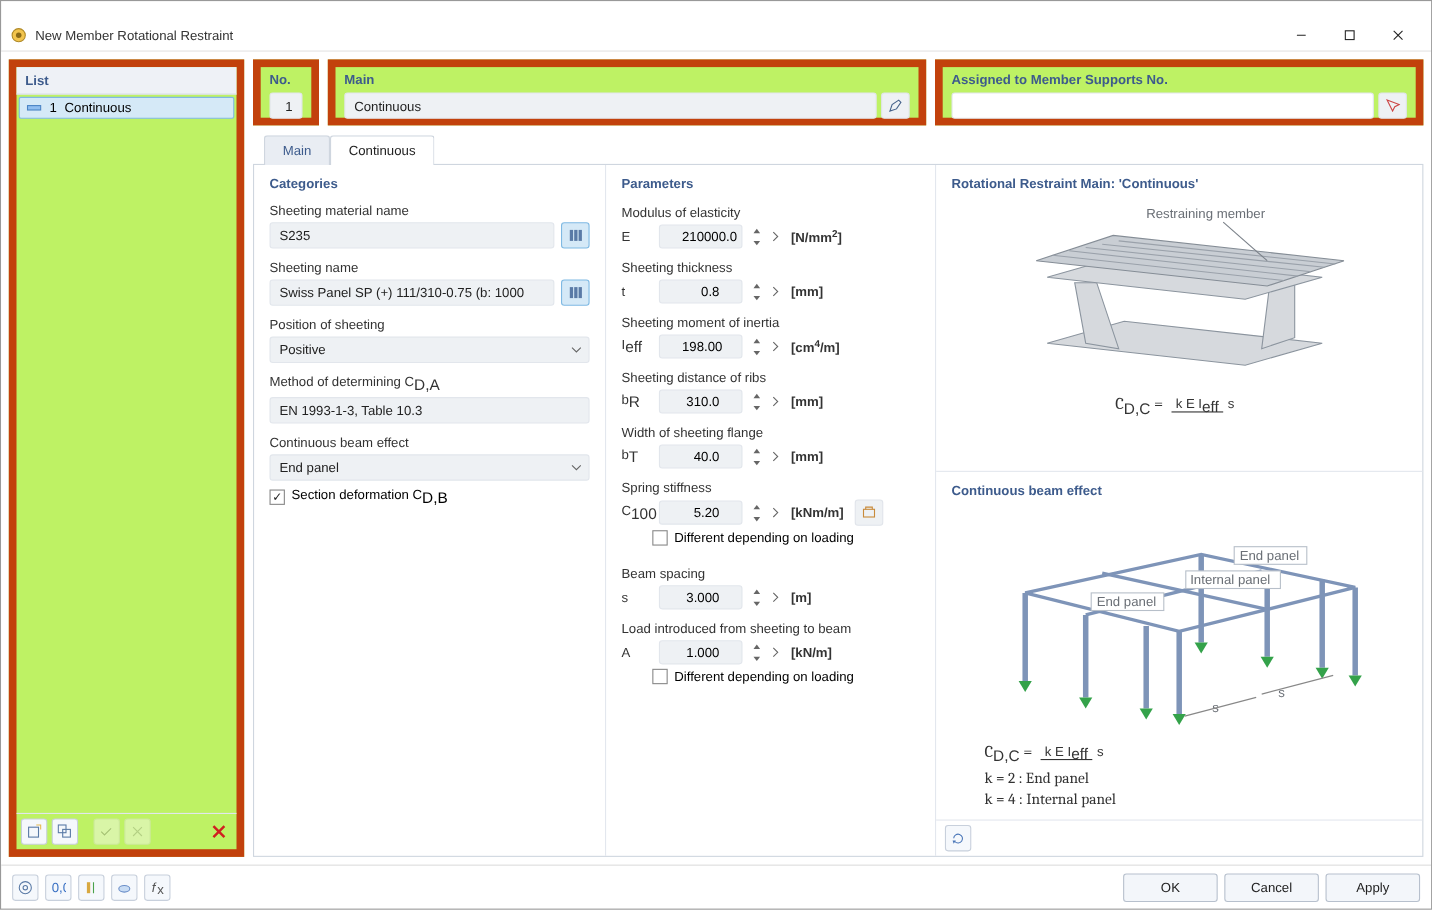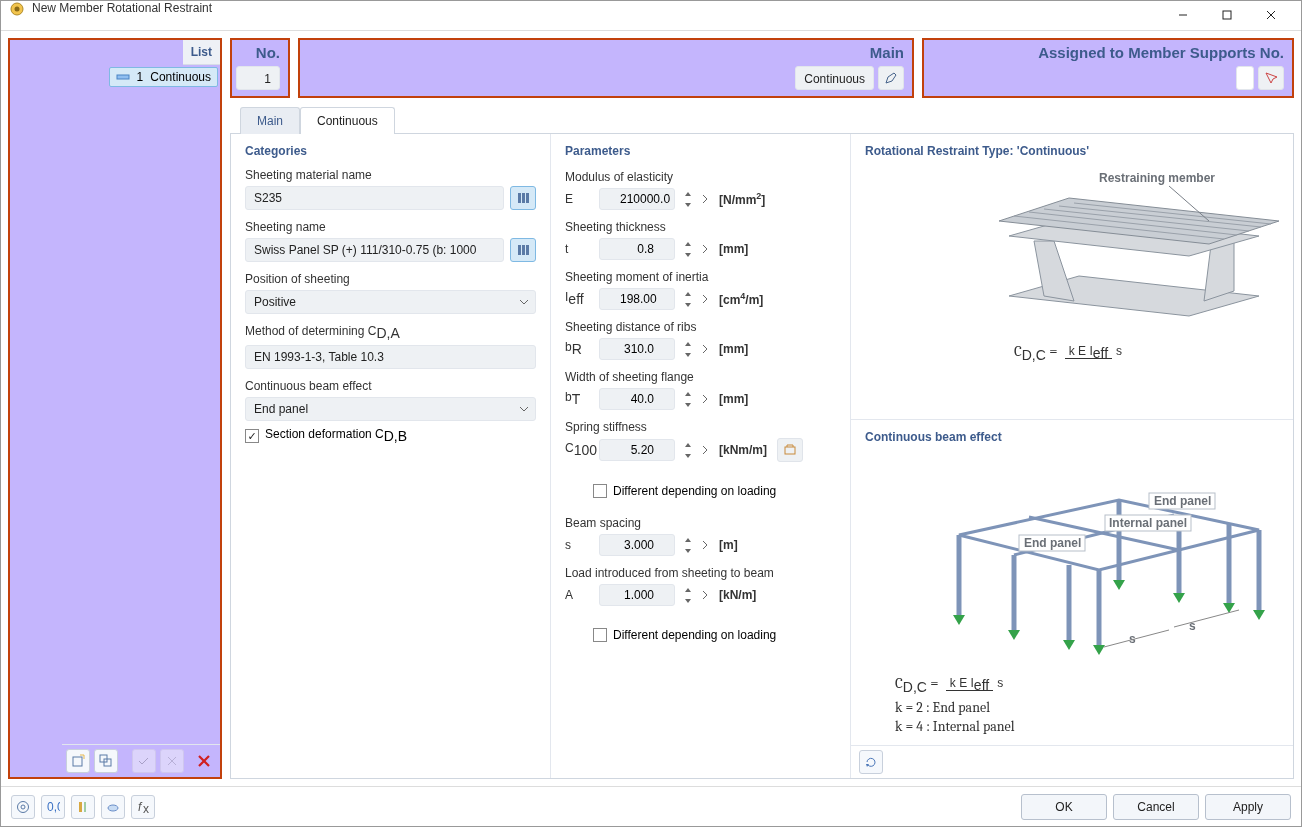--- a/index.html
+++ b/index.html
@@ -1,40 +1,40 @@
 <!DOCTYPE html>
 <html><head>
 <meta charset="utf-8">
 <style>
 * { box-sizing: border-box; margin: 0; padding: 0; font-family: "Segoe UI", Tahoma, sans-serif; font-size: 12px; }
 body { background: #fff; width: 1302px; height: 827px; border: 1px solid #999; overflow: hidden; display: flex; flex-direction: column; }
-.titlebar { height: 30px; display: flex; padding: 0 8px; border-bottom: 1px solid #ddd; }
+.titlebar { height: 30px; display: flex; align-items: center; padding: 0 8px; border-bottom: 1px solid #ddd; margin-top: 16px; }
 .titlebar .icon { width: 16px; height: 16px; margin-right: 7px; }
 .titlebar .title { flex: 1; font-size: 12px; color: #333; }
 .win-btns { display: flex; gap: 0; }
 .win-btn { width: 44px; height: 28px; display: flex; align-items: center; justify-content: center; color: #333; }
 .win-btn svg { stroke: #222; }
 .outer { flex: 1; display: flex; gap: 8px; padding: 7px; background: #fff; min-height: 0; }
-.panel { border: 2px solid #c2410c; background: #c4b5fd; display: flex; flex-direction: column; align-items: flex-end; }
+.panel { border: 7px solid #c2410c; background: #bef264; display: flex; flex-direction: column; }
 
 .sidebar { width: 214px; }
 .side-head { background: #eef1f6; color: #3d5b8c; font-weight: 600; padding: 5px 8px; border-bottom: 1px solid #d7dde7; font-size: 12px; }
 .side-body { flex: 1; padding: 2px; }
 .tree-item { display: flex; gap: 7px; align-items: center; padding: 2px 6px; background: #d5e9f7; border: 1px solid #7fb9e3; border-radius: 2px; }
 .tree-icon { width: 14px; height: 12px; display: inline-block; }
 .side-toolbar { display: flex; gap: 4px; padding: 4px; border-top: 1px solid #e1e6ee; align-items: center; }
 .small-btn { width: 24px; height: 24px; border: 1px solid #c8d0dc; background: #f5f8fc; border-radius: 3px; display: flex; align-items: center; justify-content: center; }
 .small-btn.disabled { opacity: .45; border-color: #ddd; background: #fafafa; }
 .small-btn.danger svg { stroke: #d02020; }
 .spacer { flex: 1; }
 
 .rightcol { flex: 1; display: flex; flex-direction: column; gap: 8px; min-width: 0; }
 .toprow { display: flex; gap: 8px; height: 60px; }
 .toprow .panel { height: 60px; }
-.field-head { color: #3d5b8c; font-weight: 600; padding: 4px 8px 2px; font-size: 15px; }
+.field-head { color: #3d5b8c; font-weight: 600; padding: 4px 8px 2px; font-size: 12px; }
 .field-body { padding: 3px 8px 6px; display: flex; align-items: center; gap: 4px; }
 .txt { height: 24px; line-height: 24px; padding: 0 8px; background: #eef1f4; border: 1px solid #e2e6ec; border-radius: 3px; text-align: right; color: #222; }
 .txt-name { flex: 1; text-align: left; }
 .icon-btn { width: 26px; height: 24px; background: #eef1f4; border: 1px solid #e0e4ea; border-radius: 3px; display: flex; align-items: center; justify-content: center; }
 .icon-btn.sel { background: #d5e9f7; border-color: #7fb9e3; }
 .tabrow { display: flex; padding-left: 10px; }
 .tab { padding: 6px 16px; border: 1px solid #cfd6df; border-bottom: none; background: #e9edf3; color: #3d5b8c; margin-right: 0; border-radius: 3px 3px 0 0; position: relative; top: 1px; }
 .tab.active { background: #fff; color: #222; z-index: 2; }
 .mainpanel { flex: 1; display: flex; border: 1px solid #cfd6df; background: #fff; min-height: 0; }
 .col { padding: 10px 14px; }
@@ -50,26 +50,26 @@
 .select-like .chev { position: absolute; right: 6px; top: 50%; transform: translateY(-50%); }
 .sub { font-size: 14px; vertical-align: sub; }
 .sup { font-size: 9px; vertical-align: super; }
 .paramrow { display: flex; align-items: center; gap: 6px; margin-bottom: 2px; }
 .psym { width: 28px; color: #333; }
 .pval { width: 76px; height: 22px; background: #eef1f4; border: 1px solid #e2e6ec; border-radius: 3px; text-align: right; padding: 0 20px; line-height: 20px; }
 .spin { width: 14px; display: flex; flex-direction: column; }
 .spin div { height: 11px; display: flex; align-items: center; justify-content: center; }
 .tri { width: 10px; height: 10px; }
 .unit { color: #333; margin-left: 2px; font-weight: bold; }
-.chk { display: flex; align-items: center; gap: 6px; margin-top: 22px; margin-left: 28px; }
+.chk { display: flex; align-items: center; gap: 6px; margin-top: 4px; margin-left: 28px; }
 .chkbox { width: 14px; height: 14px; border: 1px solid #888; background: #fff; display: inline-flex; align-items: center; justify-content: center; }
 .chkbox.checked::after { content: '✓'; font-size: 11px; color: #222; line-height: 1; }
 .col3-top { flex: 1; border-bottom: 1px solid #e3e7ee; padding: 10px 14px; min-height: 0; }
 .col3-bot { flex: 1.15; padding: 10px 14px; min-height: 0; display: flex; flex-direction: column; }
-.diagram { flex: 1; display: flex; align-items: center; justify-content: flex-end; position: relative; font-weight: bold; }
+.diagram { flex: 1; display: flex; align-items: center; justify-content: center; position: relative; }
 .formula { font-family: Cambria, 'Times New Roman', serif; font-size: 15px; color: #333; text-align: center; margin-top: 6px; }
 .frac { display: inline-block; vertical-align: middle; text-align: center; margin: 0 4px; }
 .frac .num { border-bottom: 1px solid #333; padding: 0 4px; }
 .frac .den { padding: 0 4px; }
 .col3-toolbar { display: flex; padding: 4px 8px; border-top: 1px solid #e3e7ee; }
 .footer { height: 40px; border-top: 1px solid #ddd; display: flex; align-items: center; padding: 0 10px; gap: 6px; }
 .btn { width: 86px; height: 26px; border: 1px solid #b7c0cd; background: #f3f6fa; border-radius: 3px; color: #222; display: flex; align-items: center; justify-content: center; }
 svg { display: block; }
 </style>
 </head>
@@ -163,21 +163,21 @@
         <div class="field-head">Main</div>
         <div class="field-body">
           <div class="txt txt-name">Continuous</div>
           <div class="icon-btn">
               <svg width="14" height="14">
                 <path d="M2 12 l2 -6 l6 -4 l2 2 l-4 6 z" fill="none" stroke="#45628a"></path>
               </svg>
             </div>
         </div>
       </div>
-      <div class="panel" style="width:372px">
+      <div class="panel" style="width:444px">
         <div class="field-head">Assigned to Member Supports No.</div>
         <div class="field-body">
           <div class="txt txt-name" style="background:#fff"></div>
           <div class="icon-btn">
               <svg width="14" height="14">
                 <path d="M2 2 l5 10 l2 -4 l4 -2 z" fill="none" stroke="#c44"></path>
               </svg>
             </div>
         </div>
       </div>
@@ -443,21 +443,21 @@
               <div class="chk">
                 <span class="chkbox"></span>
                 <span>Different depending on loading</span>
               </div>
               <div style="height: 8px;"></div>
             </div>
         </div>
 
         <div class="col3">
           <div class="col3-top">
-            <div class="sec-head">Rotational Restraint Type: 'Continuous'</div>
+            <div class="sec-head">Rotational Restraint Main: 'Continuous'</div>
             <div class="diagram">
               <svg viewBox="0 0 300 170" width="300" height="170">
 
                 <g fill="#d6d9dd" stroke="#8b949e" stroke-width="1">
                   <polygon points="30,130 210,150 280,130 100,110"></polygon>
                   <polygon points="55,75 75,75 95,135 65,130"></polygon>
                   <polygon points="235,55 255,55 255,125 225,135"></polygon>
                   <polygon points="30,70 210,90 280,70 100,50"></polygon>
                 </g>
 

